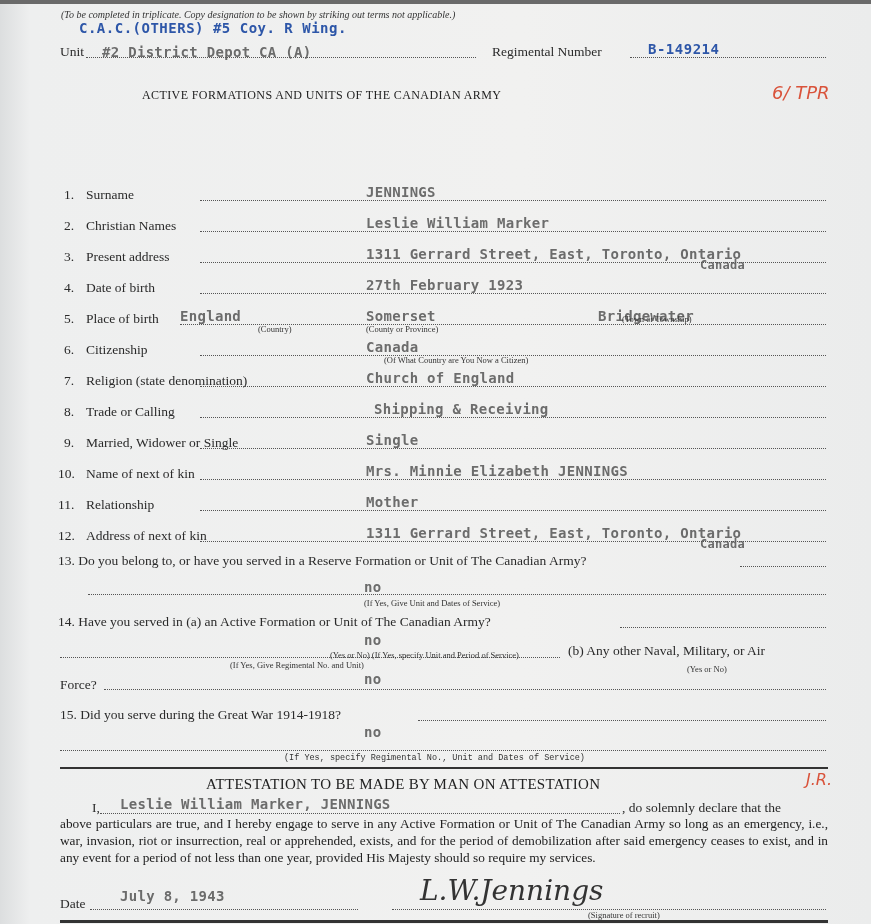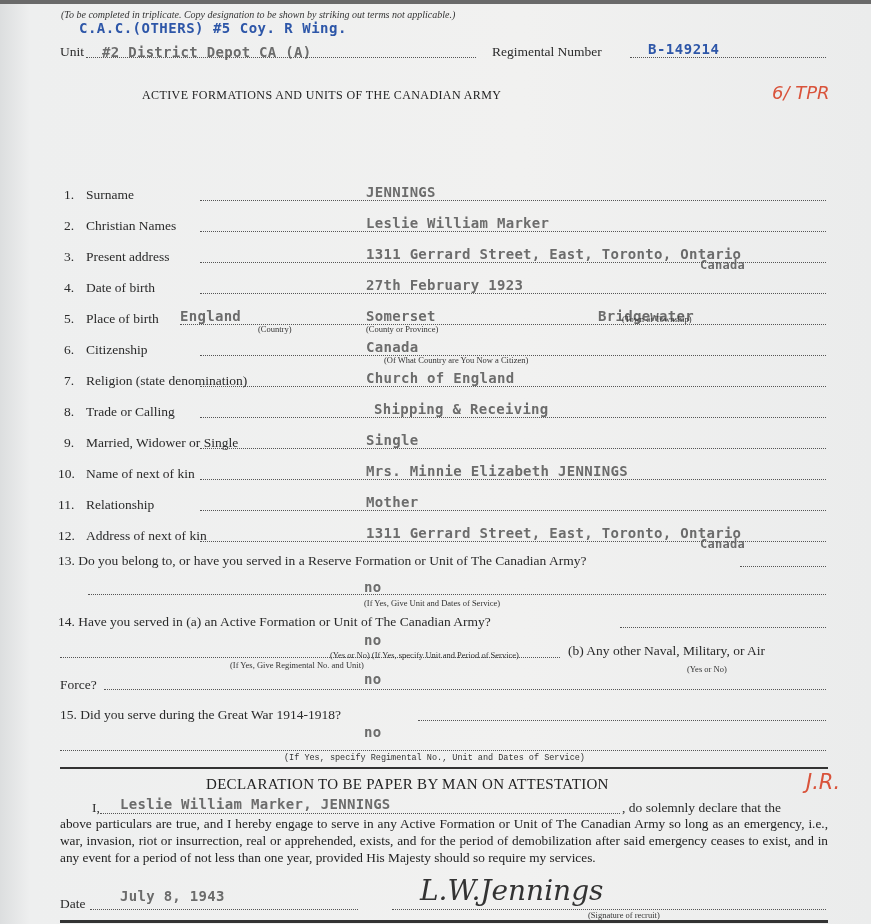--- a/index.html
+++ b/index.html
@@ -153,22 +153,22 @@
   <div class="abs sub" style="left:306px;top:650px;margin-left:24px;">(Yes or No)   (If Yes, specify Unit and Period of Service)</div>
 
   <div class="abs label" style="left:60px;top:707px;">15. Did you serve during the Great War 1914-1918?</div>
   <div class="dots" style="left:418px;top:720px;width:408px;"></div>
   <div class="abs type" style="left:364px;top:724px;">no</div>
   <div class="dots" style="left:60px;top:750px;width:766px;"></div>
   <div class="abs sub" style="left:284px;top:753px;font-family:Liberation Mono, monospace;">(If Yes, specify Regimental No., Unit and Dates of Service)</div>
 
   <div class="rule" style="top:767px;"></div>
 
-  <div class="abs heading3" style="left:206px;top:776px;">DECLARATION TO BE PAPER BY MAN ON ATTESTATION</div>
-  <div class="abs red" style="left:806px;top:770px;font-size:21px;">J.R.</div>
+  <div class="abs heading3" style="left:206px;top:776px;">ATTESTATION TO BE MADE BY MAN ON ATTESTATION</div>
+  <div class="abs red" style="left:806px;top:770px;font-size:16px;">J.R.</div>
 
   <div class="abs label" style="left:92px;top:800px;">I,</div>
   <div class="dots" style="left:100px;top:813px;width:520px;"></div>
   <div class="abs type" style="left:120px;top:796px;">Leslie William Marker, JENNINGS</div>
   <div class="abs label" style="left:622px;top:800px;">, do solemnly declare that the</div>
 
   <div class="abs decl" style="left:60px;top:815px;white-space:normal;">above particulars are true, and I hereby engage to serve in any Active Formation or Unit of The Canadian Army so long as an emergency, i.e., war, invasion, riot or insurrection, real or apprehended, exists, and for the period of demobilization after said emergency ceases to exist, and in any event for a period of not less than one year, provided His Majesty should so require my services.</div>
 
   <div class="abs label" style="left:60px;top:896px;">Date</div>
   <div class="dots" style="left:90px;top:909px;width:268px;"></div>

